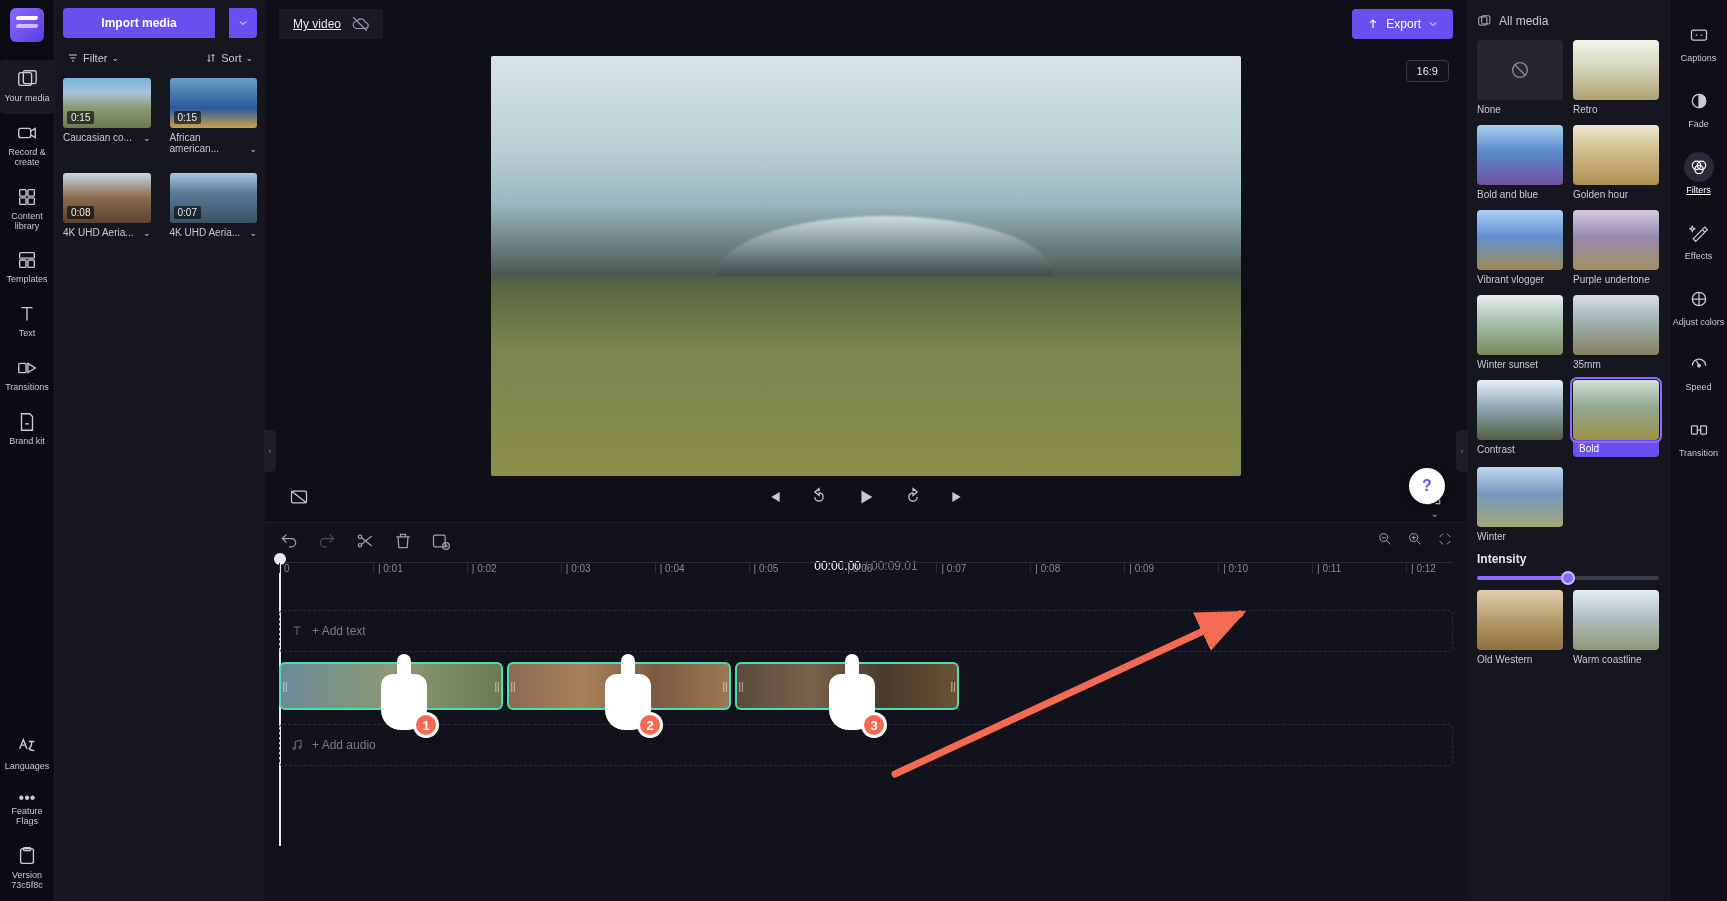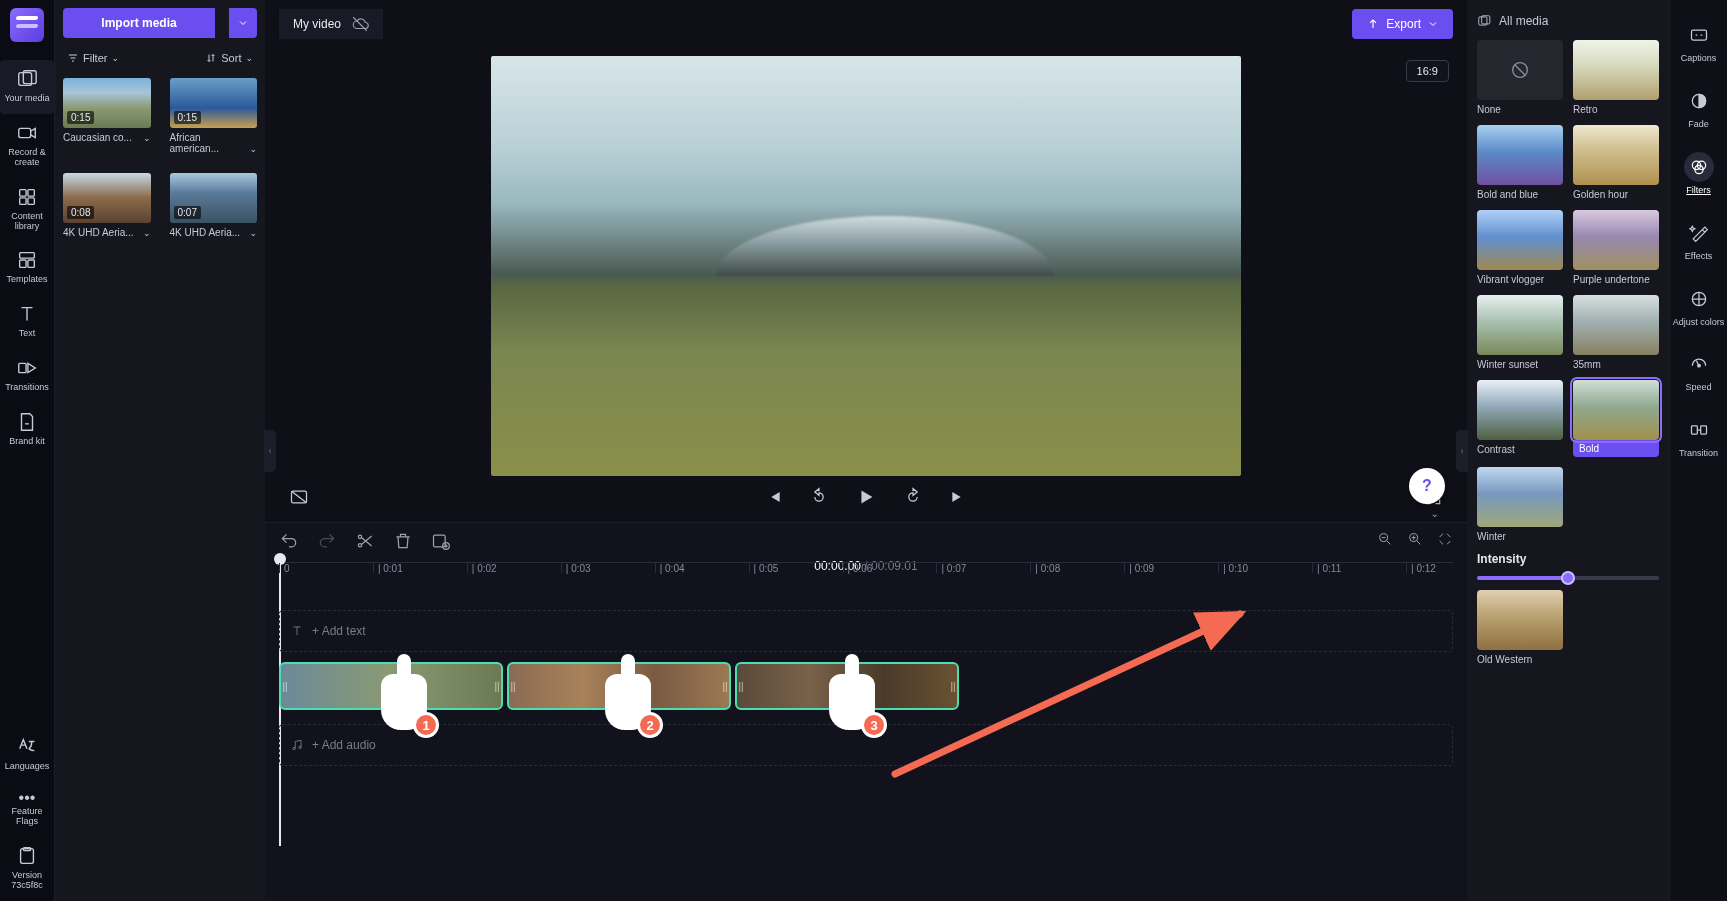--- a/index.html
+++ b/index.html
@@ -29,21 +29,21 @@
 .media-grid { display: grid; grid-template-columns: 1fr 1fr; gap: 19px; padding: 8px; }
 .media-item { }
 .media-thumb { height: 50px; background: linear-gradient(180deg, #7bb3d8 0%, #a8c4d8 30%, #8a9a72 60%, #6b7a52 100%); border-radius: 3px; position: relative; }
 .media-thumb .dur { position: absolute; bottom: 4px; left: 4px; background: rgba(0,0,0,.6); padding: 1px 4px; border-radius: 2px; font-size: 10px; }
 .media-name-row { display: flex; justify-content: space-between; align-items: flex-end; padding-top: 4px; font-size: 10px; color: #c9c9d6; }
 .chev { font-size: 9px; }
 
 
 .center { flex: 1; display: flex; flex-direction: column; background: #0f0f18; position: relative; }
 .top-bar { height: 48px; display: flex; align-items: center; justify-content: space-between; padding: 0 14px; }
-.video-name { background: #1a1a26; padding: 6px 14px; border-radius: 0; display: flex; align-items: center; gap: 10px; }
+.video-name { background: #1a1a26; padding: 6px 14px; border-radius: 0; display: flex; align-items: center; gap: 10px; text-decoration: underline; }
 .export-btn { background: #6b4ef0; color: #fff; border: none; border-radius: 4px; padding: 8px 14px; display: flex; align-items: center; gap: 6px; cursor: pointer; font-weight: 400; font-size: 12px; }
 .aspect-badge { position: absolute; top: 60px; right: 18px; border: 1px solid #3a3a4a; padding: 4px 10px; border-radius: 4px; font-size: 11px; cursor: pointer; background: rgba(20,20,30,.7); z-index: 5; }
 .preview-wrap { flex: 0 0 auto; display: flex; justify-content: center; padding: 8px 0 0; }
 .preview { width: 750px; height: 420px; background: linear-gradient(180deg, #d8e5e8 0%, #b8d0d5 22%, #9ab8c0 35%, #4a5a52 52%, #5a6842 55%, #7a8550 70%, #8a904a 100%); border-radius: 2px; position: relative; }
 .preview::after { content:''; position:absolute; top:38%; left:30%; right:25%; height:60px; background: linear-gradient(180deg, #fff 0%, #a8b8c2 40%, #3a4540 100%); opacity:.6; border-radius: 50% 50% 0 0 / 100% 100% 0 0; filter: blur(1px);}
 .playback-bar { display: flex; align-items: center; justify-content: space-between; padding: 10px 24px 14px; }
 .pb-left, .pb-center, .pb-right { display: flex; align-items: center; gap: 20px; }
 .pb-center { gap: 26px; }
 .pb-btn { color: #c9c9d6; cursor: pointer; font-size: 18px; display: flex; }
 .help-fab { position: absolute; top: 468px; right: 22px; width: 36px; height: 36px; background: #fff; border-radius: 50%; display: flex; align-items: center; justify-content: center; color: #6b4ef0; font-weight: 800; cursor: pointer; box-shadow: 0 2px 8px rgba(0,0,0,.4); z-index: 10; font-size: 16px; }
@@ -511,20 +511,24 @@
       <span class="intensity-label">Intensity</span>
       <div class="slider">
           <div class="knob"></div>
         </div>
     </div>
     <div class="filter-grid">
       <div class="filter-item">
         <div class="filter-thumb" style="background:linear-gradient(180deg,#e0d0b0 0%,#b8a070 45%,#907040 100%)"></div>
         <span class="filter-label">Old Western</span>
       </div>
+      <div class="filter-item">
+        <div class="filter-thumb" style="background:linear-gradient(180deg,#e8f0f0 0%,#b0c0c0 45%,#909878 100%)"></div>
+        <span class="filter-label">Warm coastline</span>
+      </div>
     </div>
   </div>
 
   <div class="right-sidebar">
     <div class="rs-item">
       <div class="rs-ic-wrap">
           <svg class="ic" viewBox="0 0 24 24" fill="none" stroke="currentColor" stroke-width="1.5">
             <rect x="3" y="6" width="18" height="12" rx="2"></rect>
             <path d="M8 12h2M14 12h2"></path>
           </svg>

